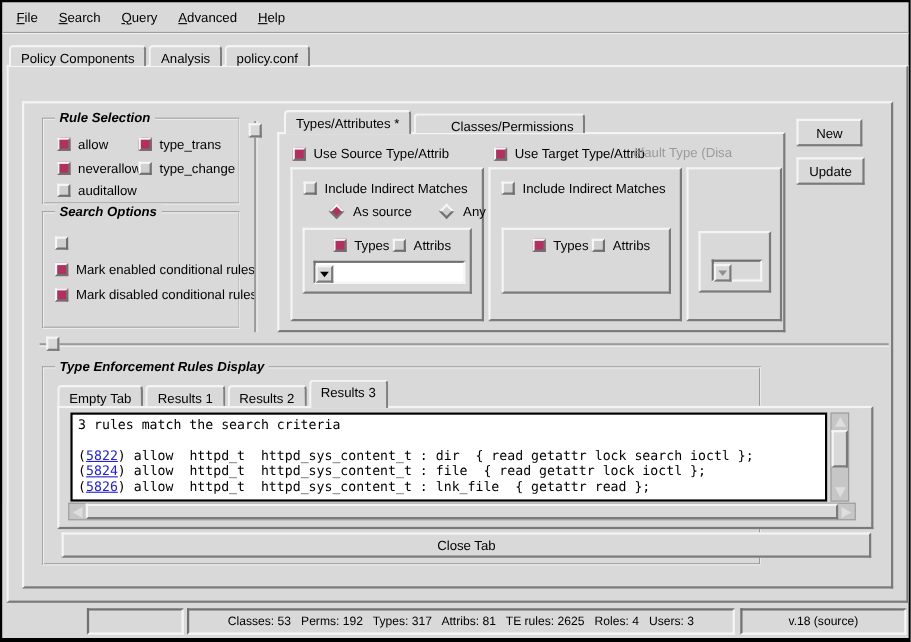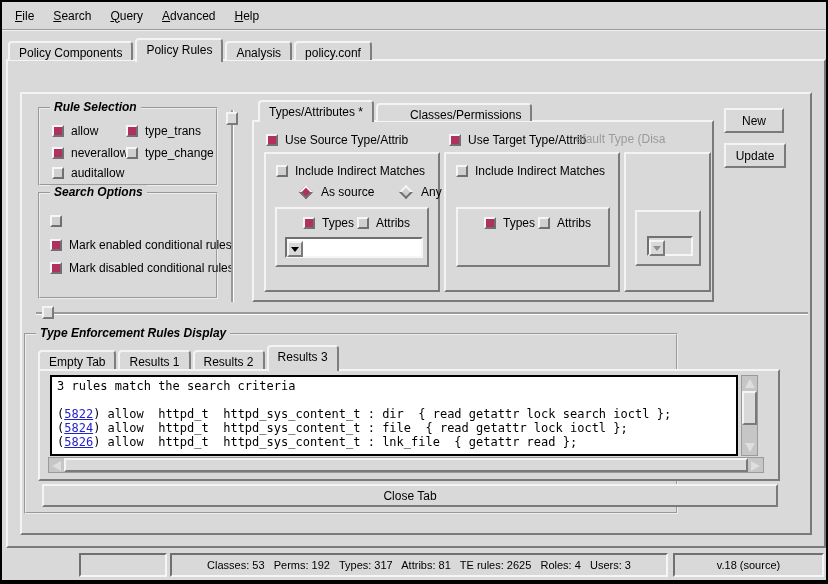--- a/index.html
+++ b/index.html
@@ -76,21 +76,20 @@
   <div class="a menubar">
     <span class="menu-item"><u>F</u>ile</span>
     <span class="menu-item"><u>S</u>earch</span>
     <span class="menu-item"><u>Q</u>uery</span>
     <span class="menu-item"><u>A</u>dvanced</span>
     <span class="menu-item"><u>H</u>elp</span>
   </div>
 
   <div class="a tabrow" style="left:6px;top:36px;">
     <span class="ntab off">Policy Components</span>
-    <span class="ntab on">Policy Rules</span>
     <span class="ntab off">Analysis</span>
     <span class="ntab off">policy.conf</span>
   </div>
   <div class="a page" style="left:4px;top:57px;width:820px;height:489px;"></div>
 
   <div class="a page" style="left:18px;top:90px;width:792px;height:443px;"></div>
 
   <div class="a groupbox" style="left:36px;top:105px;width:180px;height:79px;z-index:3;">
     <span class="grouplabel">Rule Selection</span>
     <div class="a cbrow" style="left:12px;top:15px;">
@@ -208,21 +207,21 @@
       </div>
     </div>
   </div>
 
   <div class="a btn" style="left:722px;top:106px;width:60px;height:25px;z-index:3;">New</div>
   <div class="a btn" style="left:722px;top:141px;width:62px;height:25px;z-index:3;">Update</div>
 
   <div class="a sashline-h" style="left:34px;top:310px;width:772px;z-index:4;"></div>
   <div class="a sash-handle" style="left:40px;top:304px;"></div>
 
-  <div class="a groupbox" style="left:22px;top:331px;width:654px;height:181px;z-index:3;">
+  <div class="a groupbox" style="left:36px;top:331px;width:654px;height:181px;z-index:3;">
     <span class="grouplabel">Type Enforcement Rules Display</span>
 
     <div class="a tabrow results-tabs" style="left:12px;top:10px;">
       <span class="ntab off">Empty Tab</span>
       <span class="ntab off">Results 1</span>
       <span class="ntab off">Results 2</span>
       <span class="ntab on">Results 3</span>
     </div>
     <div class="a page" style="left:12px;top:34px;width:742px;height:112px;">
       <div class="a textarea" style="left:10px;top:4px;width:688px;height:81px;">

